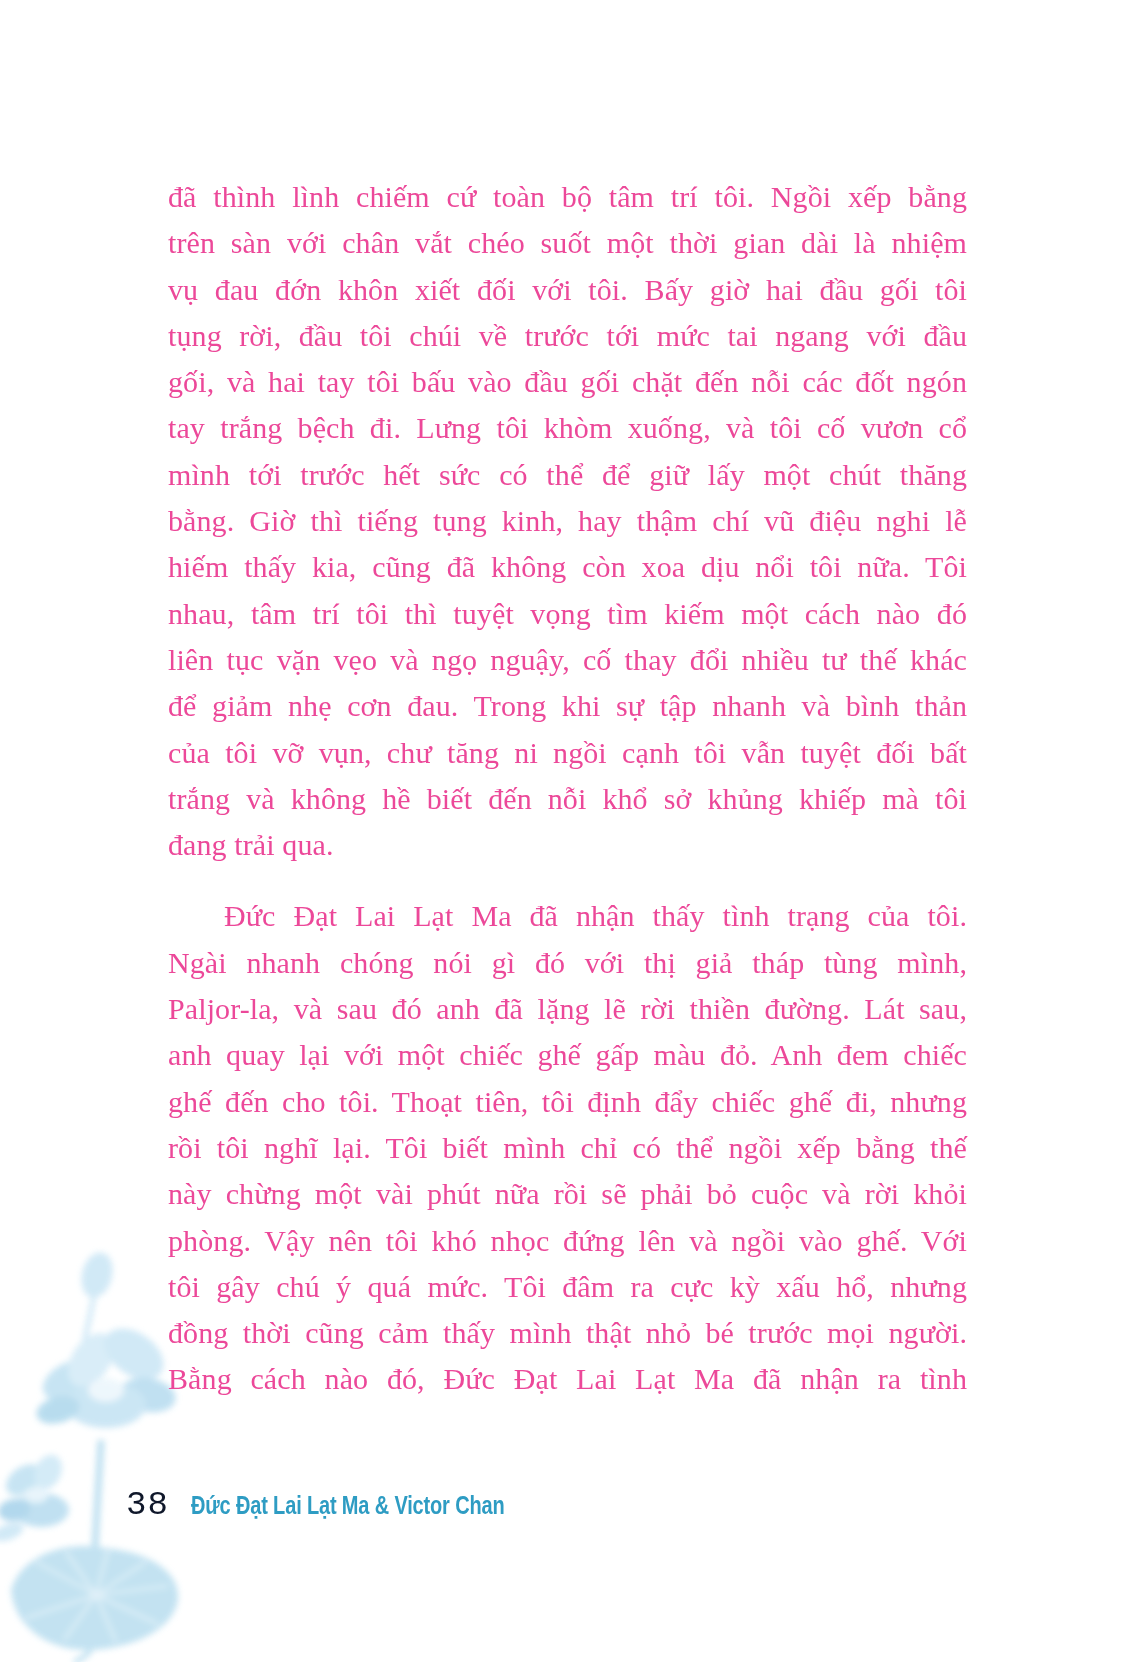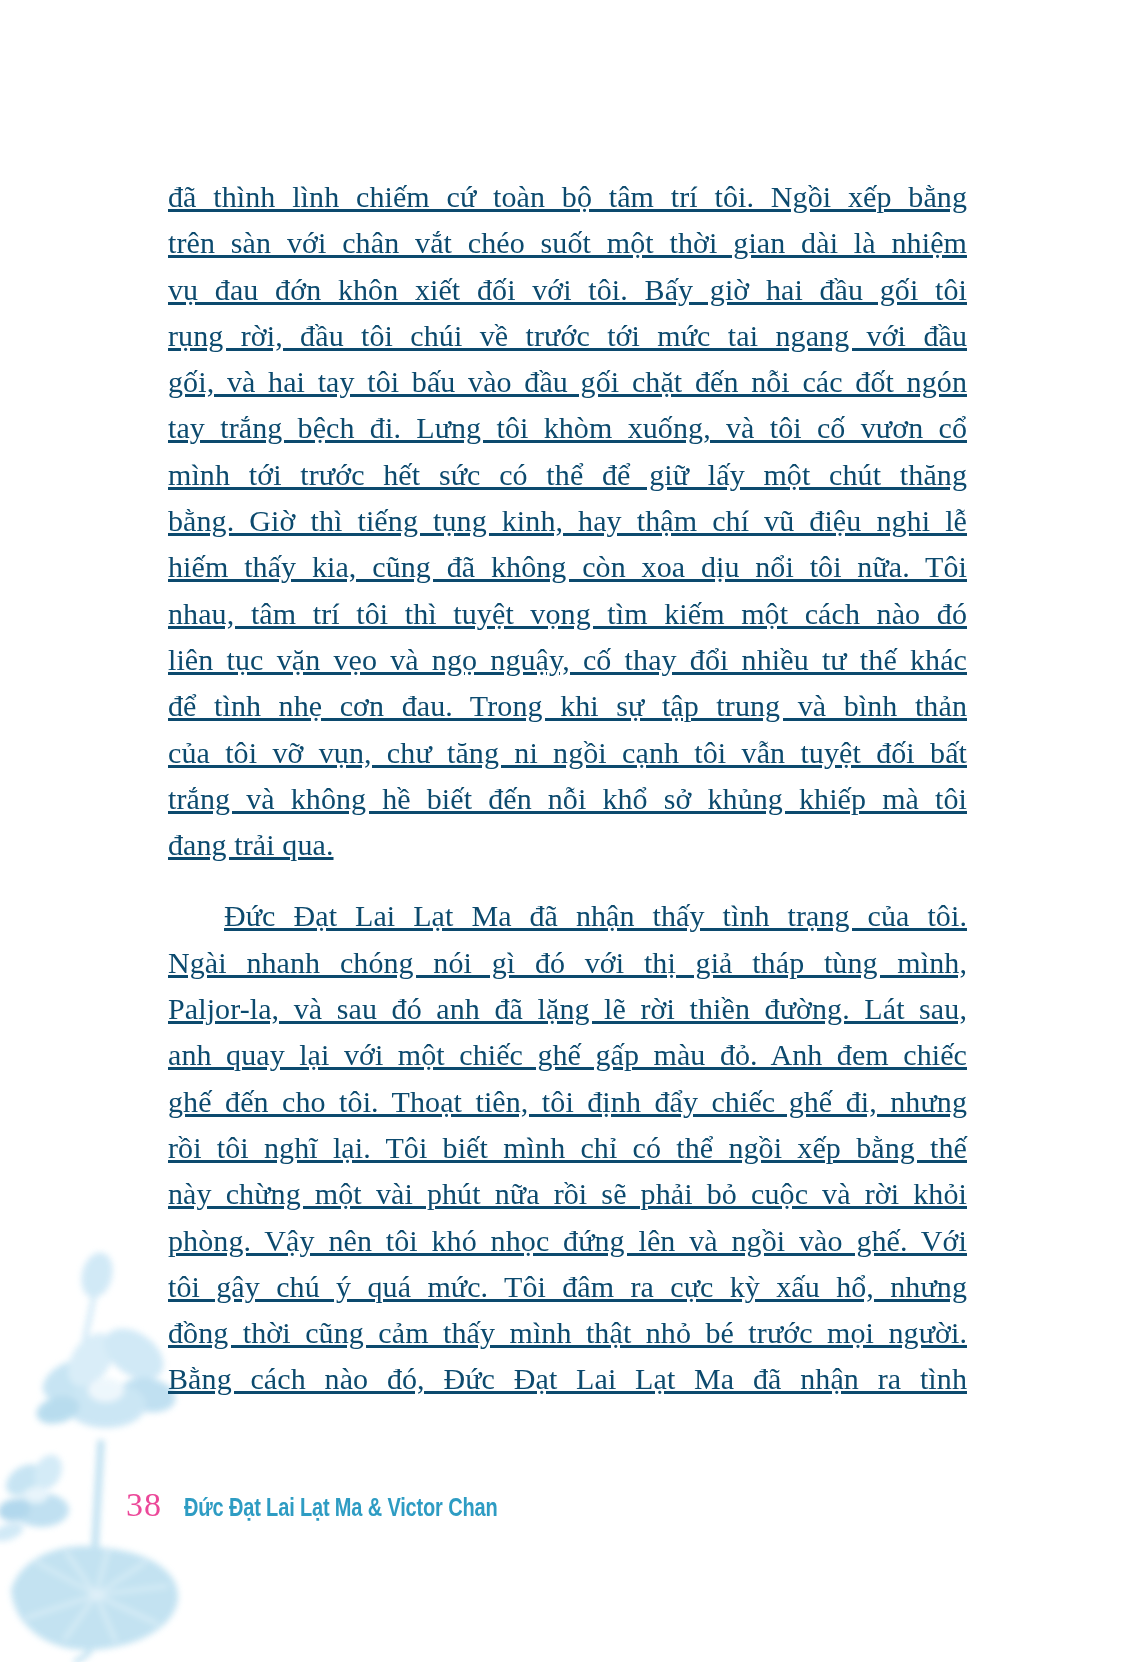--- a/index.html
+++ b/index.html
@@ -9,46 +9,45 @@
     position: relative;
     overflow: hidden;
     font-family: "Liberation Serif", serif;
   }
   .page { position: absolute; inset: 0; }
 
   
   .text-block {
     position: absolute;
     left: 168px; top: 174px; width: 799px;
-    color: #0c4a6e;
+    color: #ec4899;
     font-size: 30px;
     line-height: 46.3px;
     letter-spacing: 0.1px;
-    text-decoration: underline;
   }
   .para + .para { margin-top: 25px; }
   .line {
     text-align: justify;
     text-align-last: justify;
   }
   .line.no-stretch { text-align-last: left; }
   .line.indent { text-indent: 56px; }
 
   
   .footer {
     position: absolute;
     left: 126px; top: 1486px;
     display: flex;
     align-items: baseline;
     white-space: nowrap;
   }
   .footer .num {
-    font-family: Liberation Serif, serif;
+    font-family: Liberation Mono, monospace;
     font-size: 34px;
-    color: #ec4899;
+    color: #0f172a;
     letter-spacing: 1px;
   }
   .footer .title {
     display: inline-block;
     margin-left: 22px;
     font-family: "Liberation Sans", sans-serif;
     font-weight: 700;
     font-size: 25px;
     letter-spacing: -0.2px;
     transform: scaleX(0.8);
@@ -112,29 +111,29 @@
 
       <path d="M95 418 C90 424, 84 428, 78 430" fill="none" stroke="#bcdff0" stroke-width="5"></path>
     </g>
   </svg>
 
   <div class="text-block">
       <div class="para">
         <div class="line">đã thình lình chiếm cứ toàn bộ tâm trí tôi. Ngồi xếp bằng</div>
         <div class="line">trên sàn với chân vắt chéo suốt một thời gian dài là nhiệm</div>
         <div class="line">vụ đau đớn khôn xiết đối với tôi. Bấy giờ hai đầu gối tôi</div>
-        <div class="line">rụng rời, đầu tôi chúi về trước tới mức tai ngang với đầu</div>
+        <div class="line">tụng rời, đầu tôi chúi về trước tới mức tai ngang với đầu</div>
         <div class="line">gối, và hai tay tôi bấu vào đầu gối chặt đến nỗi các đốt ngón</div>
         <div class="line">tay trắng bệch đi. Lưng tôi khòm xuống, và tôi cố vươn cổ</div>
         <div class="line">mình tới trước hết sức có thể để giữ lấy một chút thăng</div>
         <div class="line">bằng. Giờ thì tiếng tụng kinh, hay thậm chí vũ điệu nghi lễ</div>
         <div class="line">hiếm thấy kia, cũng đã không còn xoa dịu nổi tôi nữa. Tôi</div>
         <div class="line">nhau, tâm trí tôi thì tuyệt vọng tìm kiếm một cách nào đó</div>
         <div class="line">liên tục vặn vẹo và ngọ nguậy, cố thay đổi nhiều tư thế khác</div>
-        <div class="line">để tình nhẹ cơn đau. Trong khi sự tập trung và bình thản</div>
+        <div class="line">để giảm nhẹ cơn đau. Trong khi sự tập nhanh và bình thản</div>
         <div class="line">của tôi vỡ vụn, chư tăng ni ngồi cạnh tôi vẫn tuyệt đối bất</div>
         <div class="line">trắng và không hề biết đến nỗi khổ sở khủng khiếp mà tôi</div>
         <div class="line no-stretch">đang trải qua.</div>
       </div>
       <div class="para">
         <div class="line indent">Đức Đạt Lai Lạt Ma đã nhận thấy tình trạng của tôi.</div>
         <div class="line">Ngài nhanh chóng nói gì đó với thị giả tháp tùng mình,</div>
         <div class="line">Paljor-la, và sau đó anh đã lặng lẽ rời thiền đường. Lát sau,</div>
         <div class="line">anh quay lại với một chiếc ghế gấp màu đỏ. Anh đem chiếc</div>
         <div class="line">ghế đến cho tôi. Thoạt tiên, tôi định đẩy chiếc ghế đi, nhưng</div>

